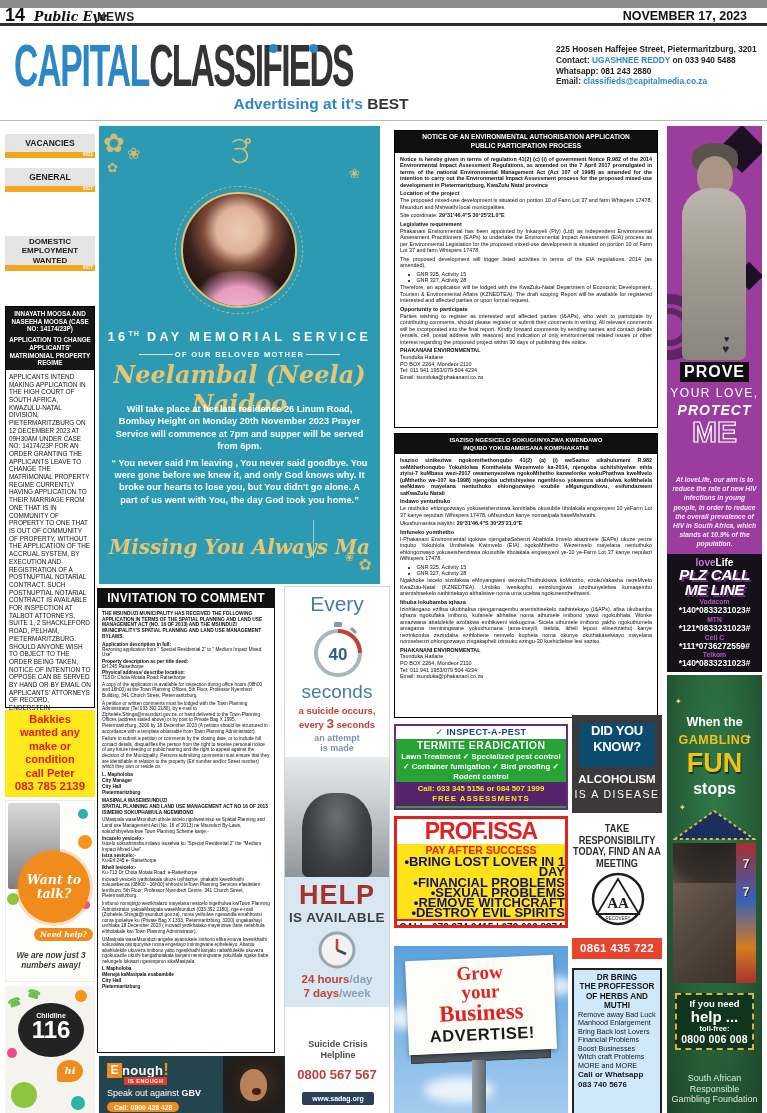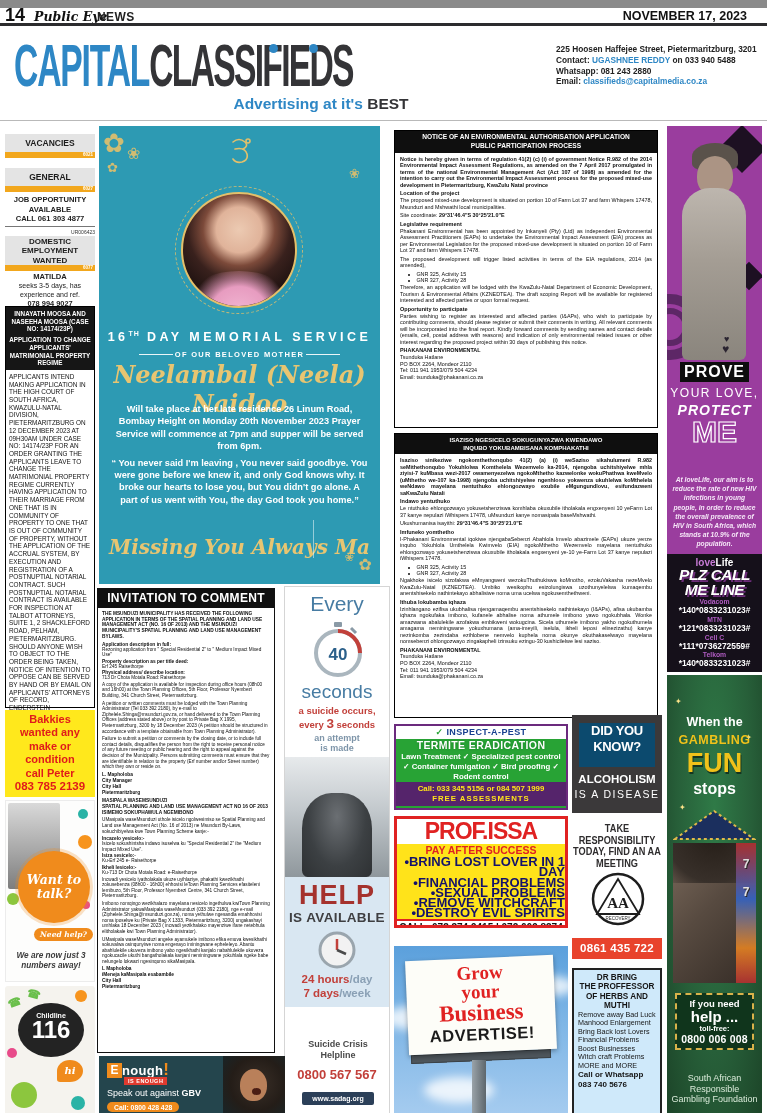--- a/index.html
+++ b/index.html
@@ -237,34 +237,22 @@
     <div>Whatsapp: 081 243 2880</div>
     <div><span>Email:</span> <span class="blue">classifieds@capitalmedia.co.za</span></div>
   </div>
   <div class="abs" id="tagline"><span>Advertising at it's </span><span class="dark">BEST</span></div>
   <div class="abs" id="mast-rule"></div>
 
   <div class="abs cat" id="cat1">VACANCIES</div>
   <div class="abs catbar" id="bar1">6021</div>
   <div class="abs cat" id="cat2">GENERAL</div>
   <div class="abs catbar" id="bar2">6027</div>
-  <div class="abs" id="job">
-    <div>JOB OPPORTUNITY</div>
-    <div>AVAILABLE</div>
-    <div>CALL 061 303 4877</div>
-    <div class="ref">UR006423</div>
-  </div>
   <div class="abs cat" id="cat3">DOMESTIC EMPLOYMENT WANTED</div>
   <div class="abs catbar" id="bar3">6077</div>
-  <div class="abs" id="matilda">
-    <div class="mt">MATILDA</div>
-    <div>seeks 3-5 days, has experience and ref.</div>
-    <div class="ph">078 994 9027</div>
-    <div class="ref">UR006197</div>
-  </div>
   <div class="abs" id="legal">
     <div id="legal-hd">
       <p>INNAYATH MOOSA AND NASEEHA MOOSA (CASE NO: 14174/23P)</p>
       <p>APPLICATION TO CHANGE APPLICANTS' MATRIMONIAL PROPERTY REGIME</p>
     </div>
     <div id="legal-bd">APPLICANTS INTEND MAKING APPLICATION IN THE HIGH COURT OF SOUTH AFRICA, KWAZULU-NATAL DIVISION, PIETERMARITZBURG ON 12 DECEMBER 2023 AT 09H30AM UNDER CASE NO: 14174/23P FOR AN ORDER GRANTING THE APPLICANTS LEAVE TO CHANGE THE MATRIMONIAL PROPERTY REGIME CURRENTLY HAVING APPLICATION TO THEIR MARRIAGE FROM ONE THAT IS IN COMMUNITY OF PROPERTY TO ONE THAT IS OUT OF COMMUNITY OF PROPERTY, WITHOUT THE APPLICATION OF THE ACCRUAL SYSTEM, BY EXECUTION AND REGISTRATION OF A POSTNUPTIAL NOTARIAL CONTRACT. SUCH POSTNUPTIAL NOTARIAL CONTRACT IS AVAILABLE FOR INSPECTION AT TALBOT ATTORNEYS, SUITE 1, 2 SHACKLEFORD ROAD, PELHAM, PIETERMARITZBURG. SHOULD ANYONE WISH TO OBJECT TO THE ORDER BEING TAKEN, NOTICE OF INTENTION TO OPPOSE CAN BE SERVED BY HAND OR BY EMAIL ON APPLICANTS' ATTORNEYS OF RECORD, ENDERSTEIN MALUMBETE INC OF 116 EDWARD ROAD, BO OAKDALE, BELLVILLE. EMAIL: megan@endersteins.co.za, AND SUBSEQUENTLY FILED AT THE ABOVEMENTIONED COURT.</div>
   </div>
   <div class="abs" id="bakkies">
     <div>Bakkies</div>
     <div>wanted any</div>

